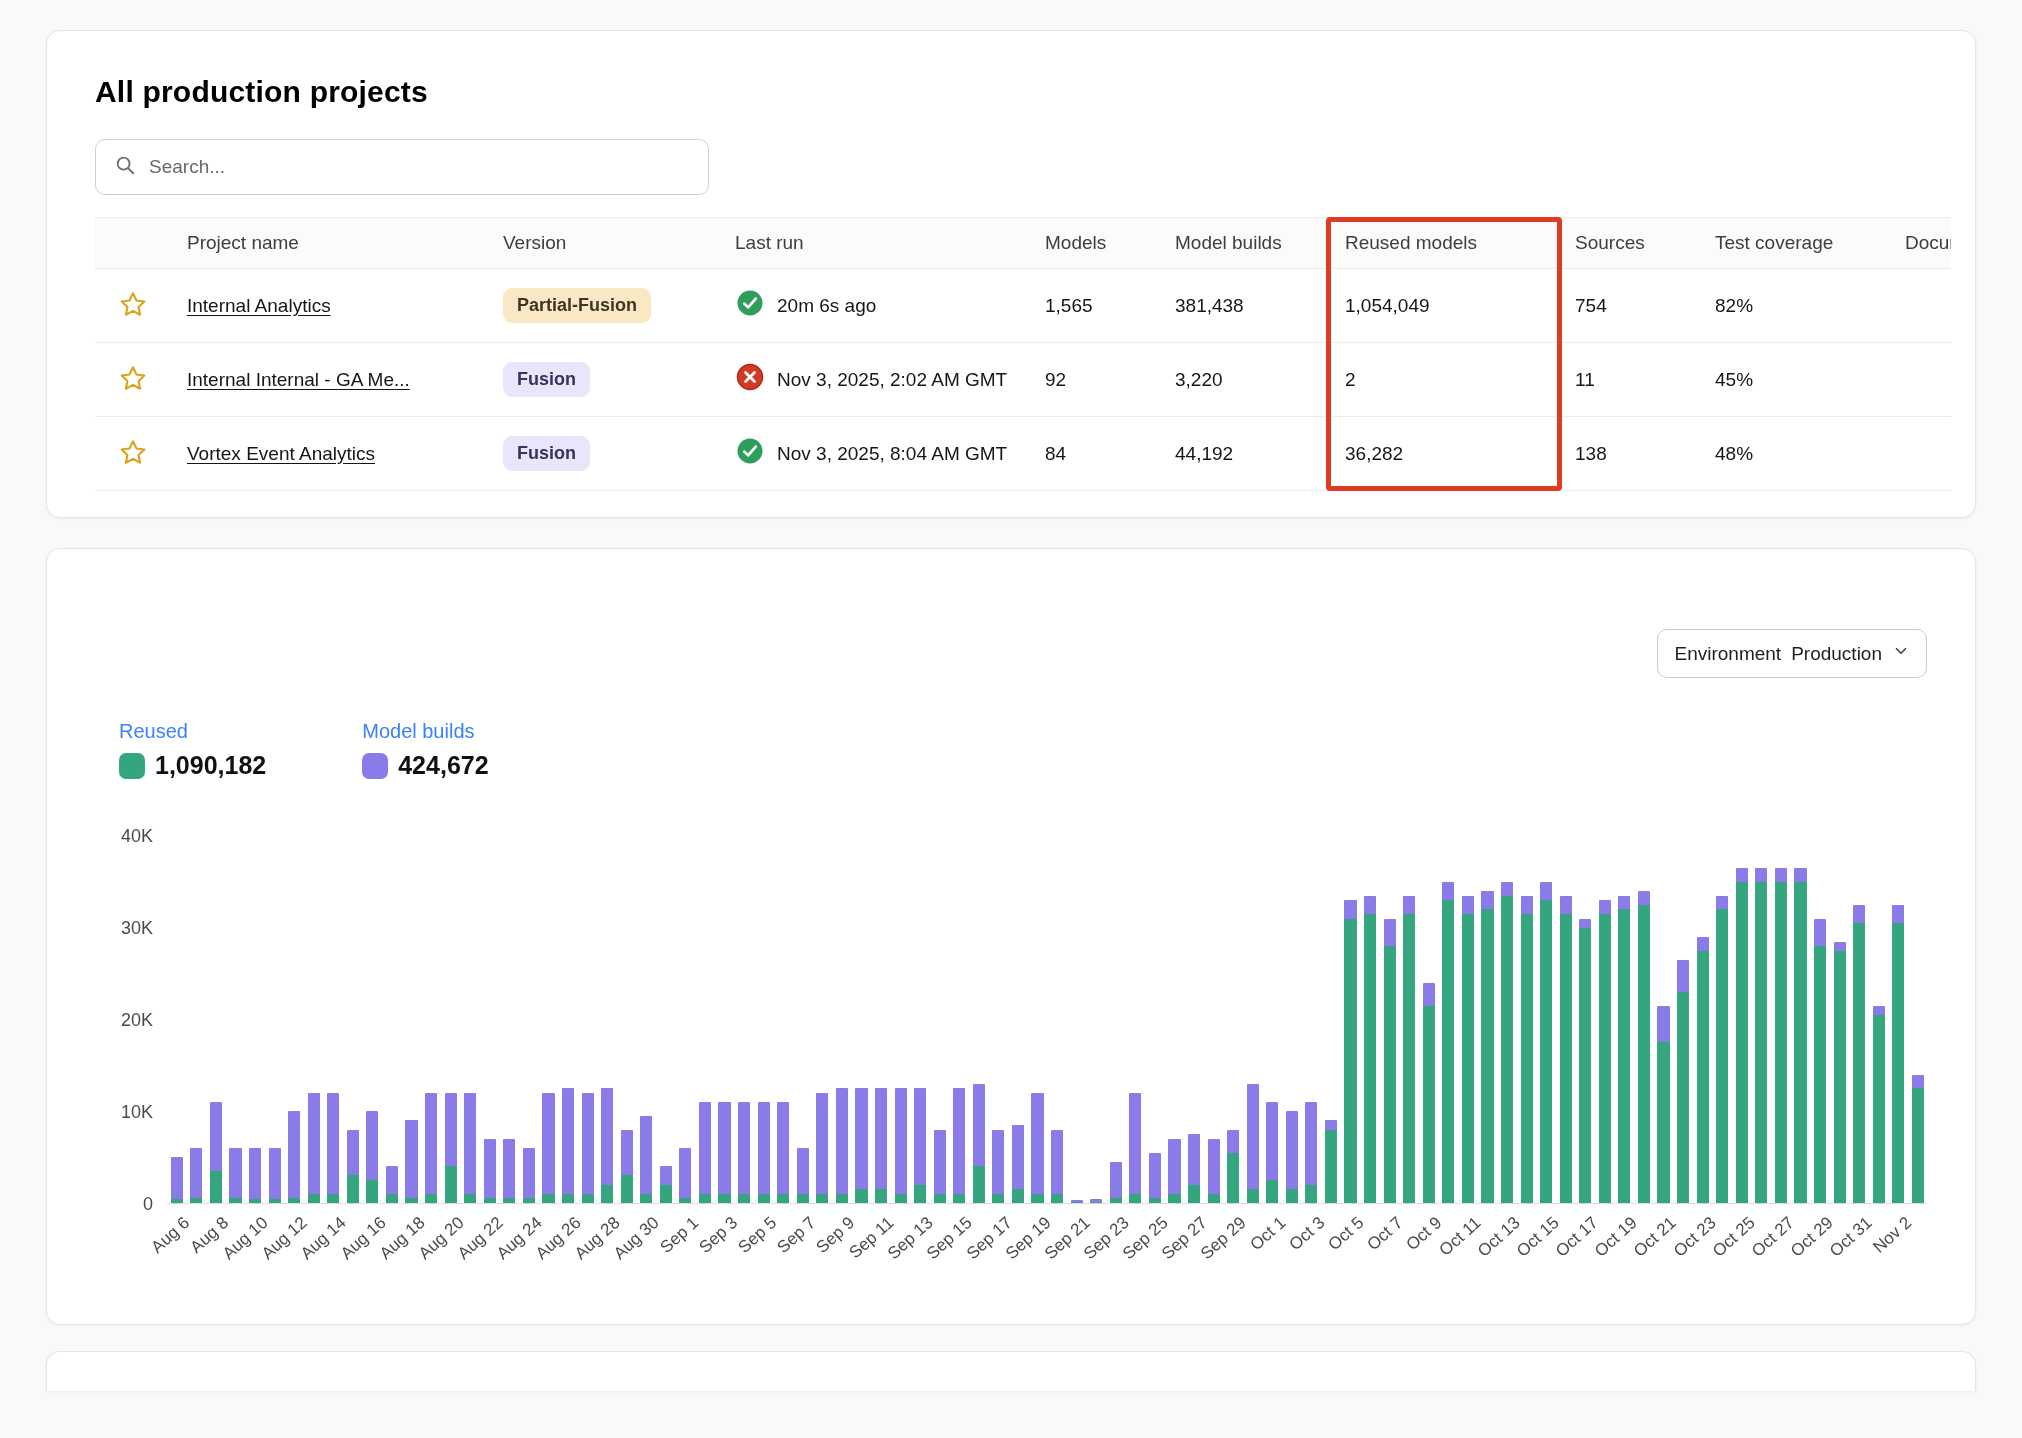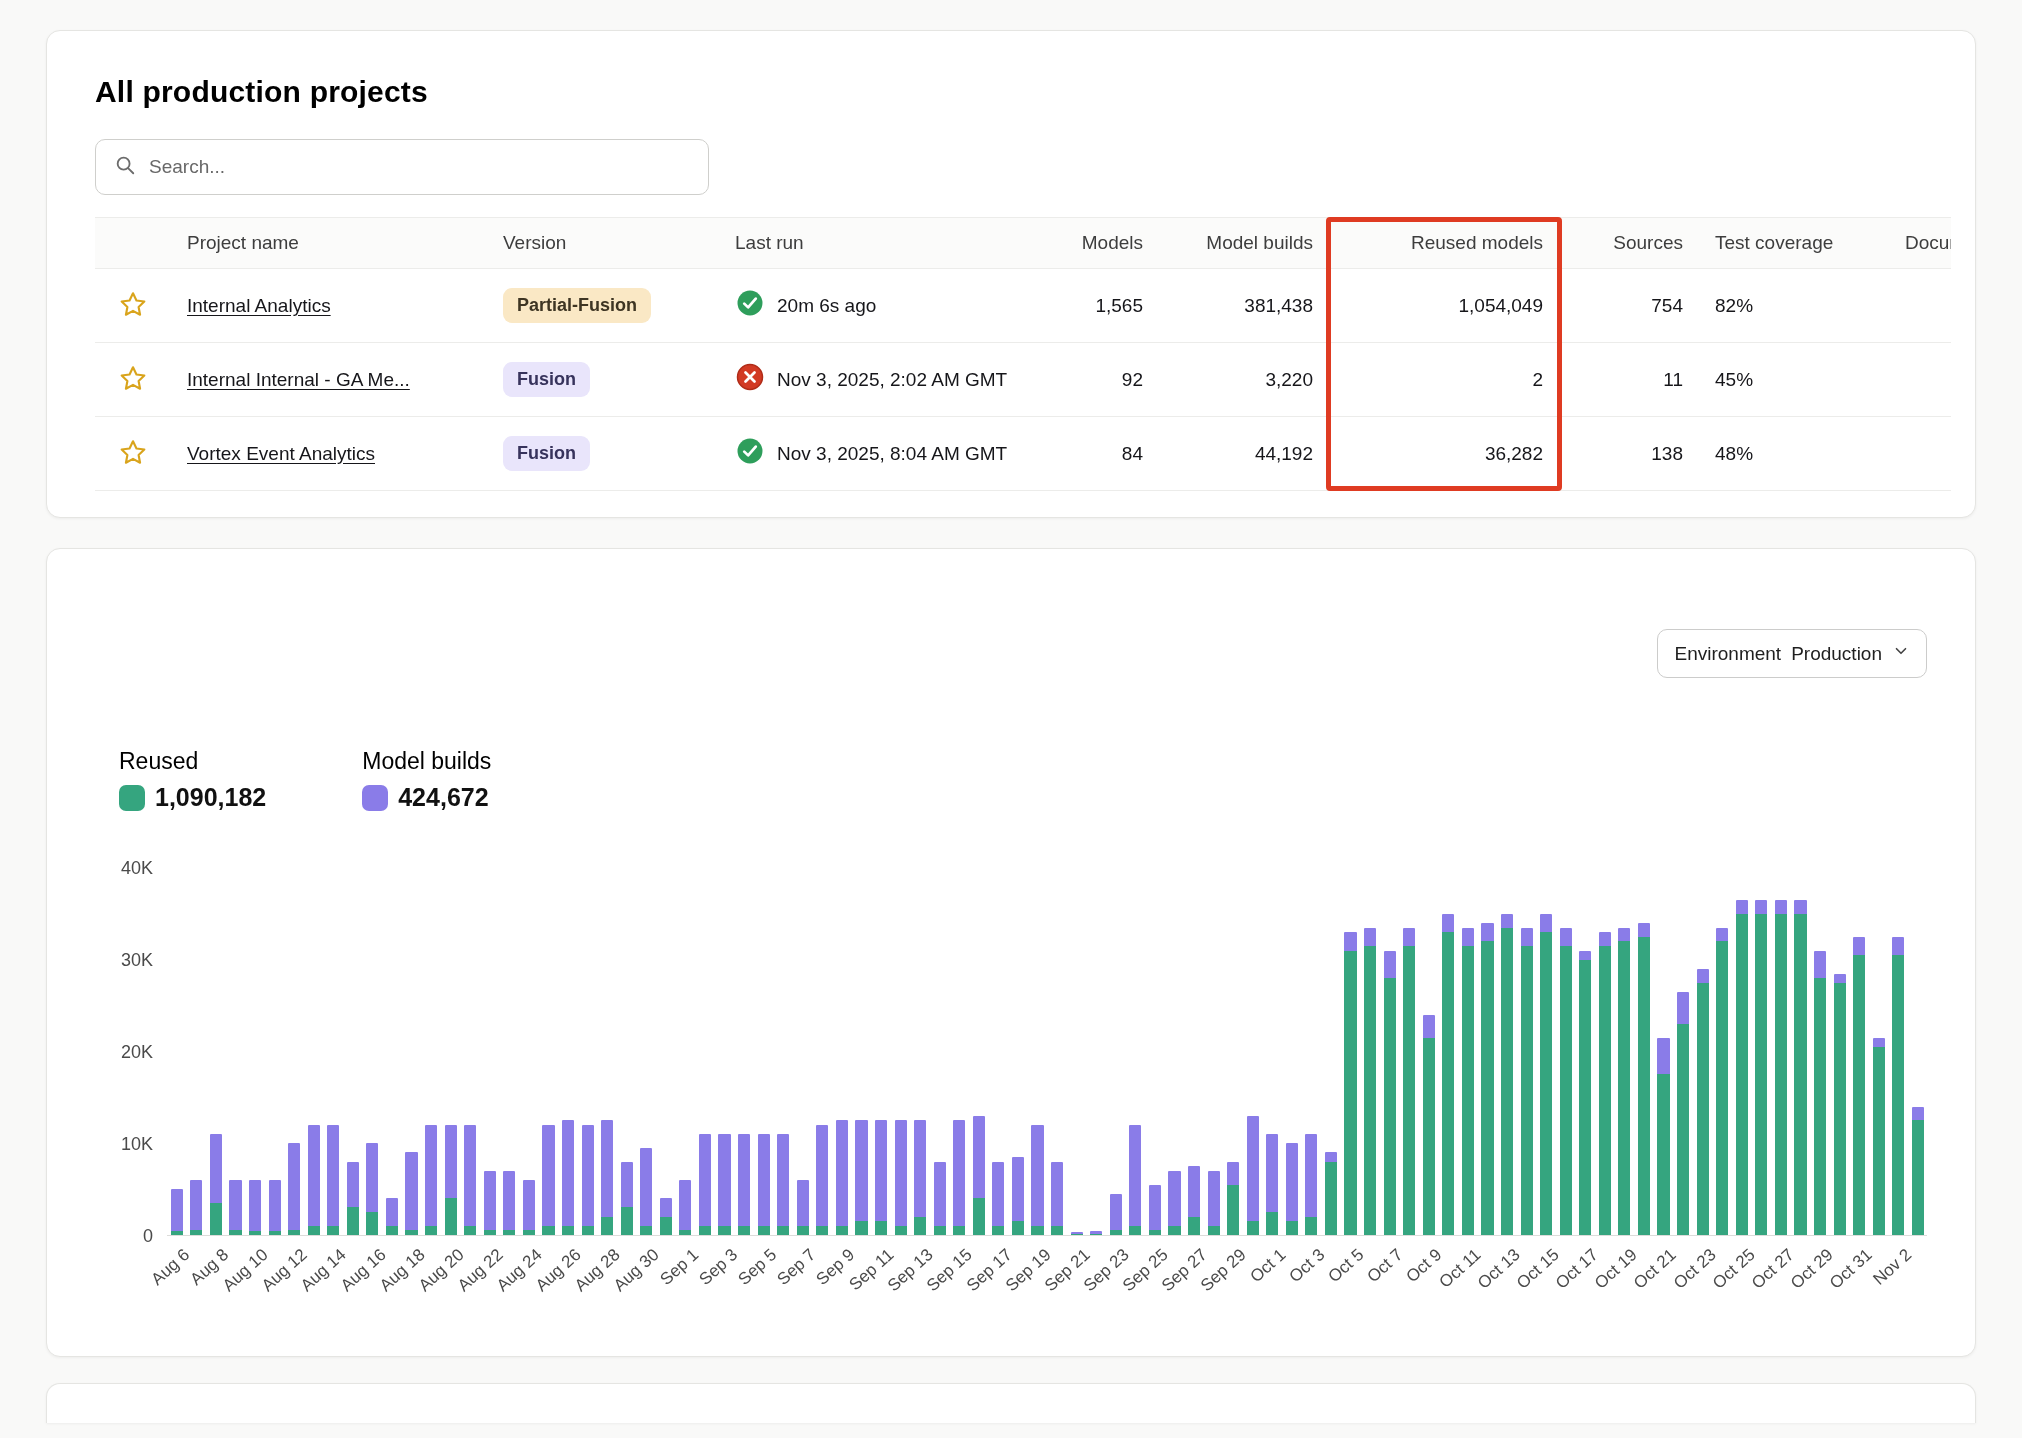--- a/index.html
+++ b/index.html
@@ -49,21 +49,21 @@
     font-weight: 400; color: #3d3d3d; text-align: left;
     padding: 14px 16px; background: #fbfbfa;
     border-top: 1px solid #ececea; border-bottom: 1px solid #ececea;
     white-space: nowrap; overflow: hidden;
   }
   tbody td {
     padding: 4px 16px; height: 74px;
     border-bottom: 1px solid #ececea;
     vertical-align: middle; white-space: nowrap; overflow: hidden;
   }
-  th.num, td.num { text-align: right; }
+  th.num, td.num { text-align: left; }
   th.ctr, td.ctr { text-align: left; }
   td.star-cell { text-align: center; }
   .star-btn { background: none; border: none; cursor: pointer; line-height: 0; padding: 4px; }
   .project-link {
     color: #16161a; font-weight: 500;
     text-decoration: underline; text-underline-offset: 3px;
     cursor: pointer;
   }
   .badge {
     display: inline-block; padding: 7px 14px;
@@ -86,21 +86,21 @@
   .env-select {
     margin-top: 36px;
     display: flex; align-items: center; gap: 10px;
     border: 1px solid #cccccb; border-radius: 10px;
     padding: 12px 16px;
     font-size: 19px; color: #1f1f1f; cursor: pointer; background: #fff;
     white-space: nowrap;
   }
 
   .legend { display: flex; gap: 96px; margin-top: 42px; margin-left: 24px; }
-  .legend-label { font-size: 23px; color: #000000; margin-top: 28px; }
+  .legend-label { font-size: 20px; color: #3b82f6; }
   .legend-value-row { display: flex; align-items: center; gap: 10px; margin-top: 8px; }
   .swatch { width: 26px; height: 26px; border-radius: 7px; background: #ccc; }
   .legend-value { font-size: 25px; font-weight: 700; color: #111; }
 
   
   .chart { display: flex; margin-top: 56px; }
   .chart-y-axis { position: relative; width: 72px; height: 368px; flex: none; }
   .y-tick {
     position: absolute; right: 14px; transform: translateY(50%);
     font-size: 18px; color: #4a4a4a;

